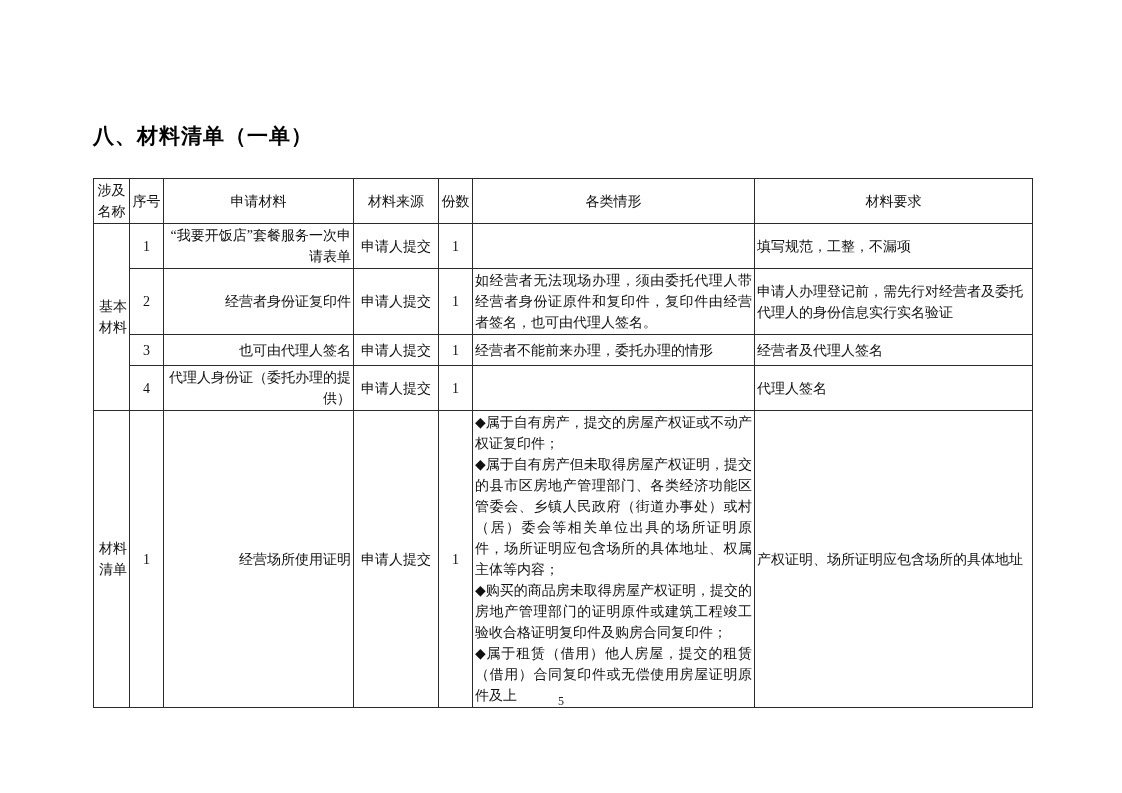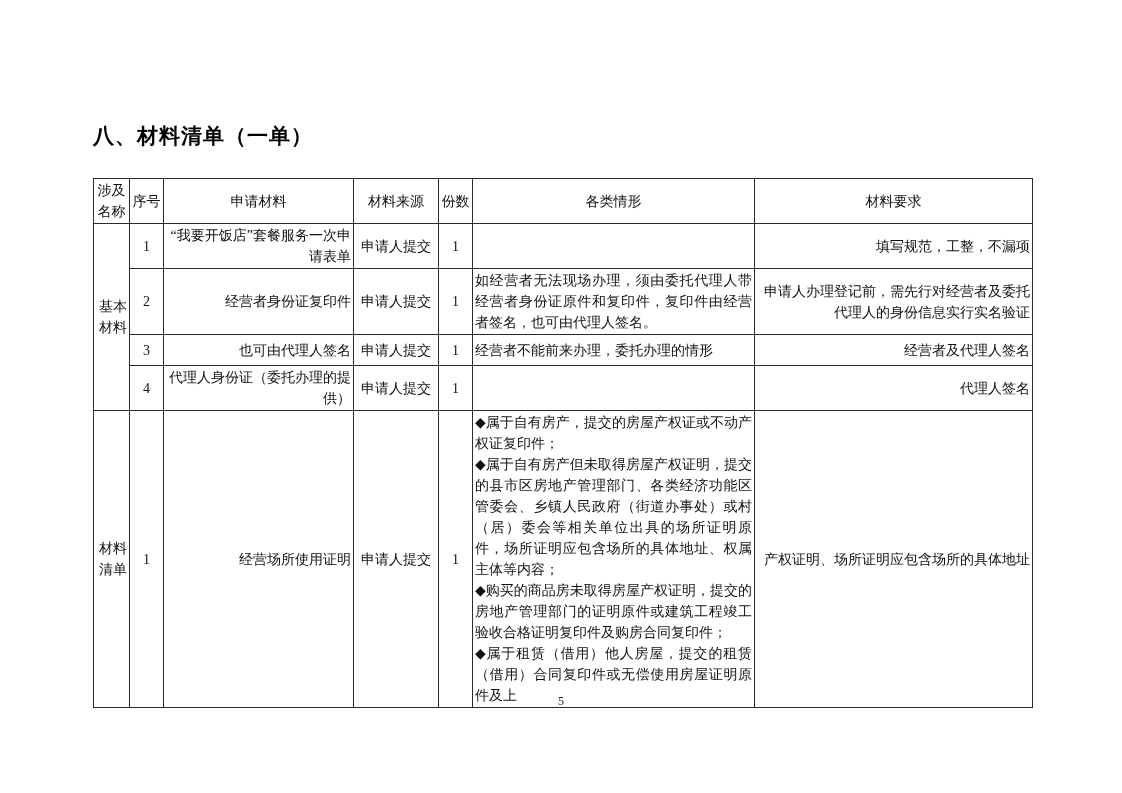--- a/index.html
+++ b/index.html
@@ -50,21 +50,21 @@
   td.cell-category {
     text-align: right;
     padding: 1px 1px;
   }
   td.cell-material { text-align: right; padding-left: 3px; }
   td.cell-situation {
     text-align: justify;
     white-space: pre-line;
     padding: 1px 3px;
   }
-  td.cell-requirement { text-align: right; padding-left: 3px; }
+  td.cell-requirement { text-align: left; padding-left: 3px; }
   tr.row-header  { height: 42px; }
   tr.row-1 { height: 44px; }
   tr.row-2 { height: 63px; }
   tr.row-3 { height: 31px; }
   tr.row-4 { height: 38px; }
   tr.row-5 { height: 262px; }
   .page-number {
     position: absolute;
     left: 0;
     top: 694px;

